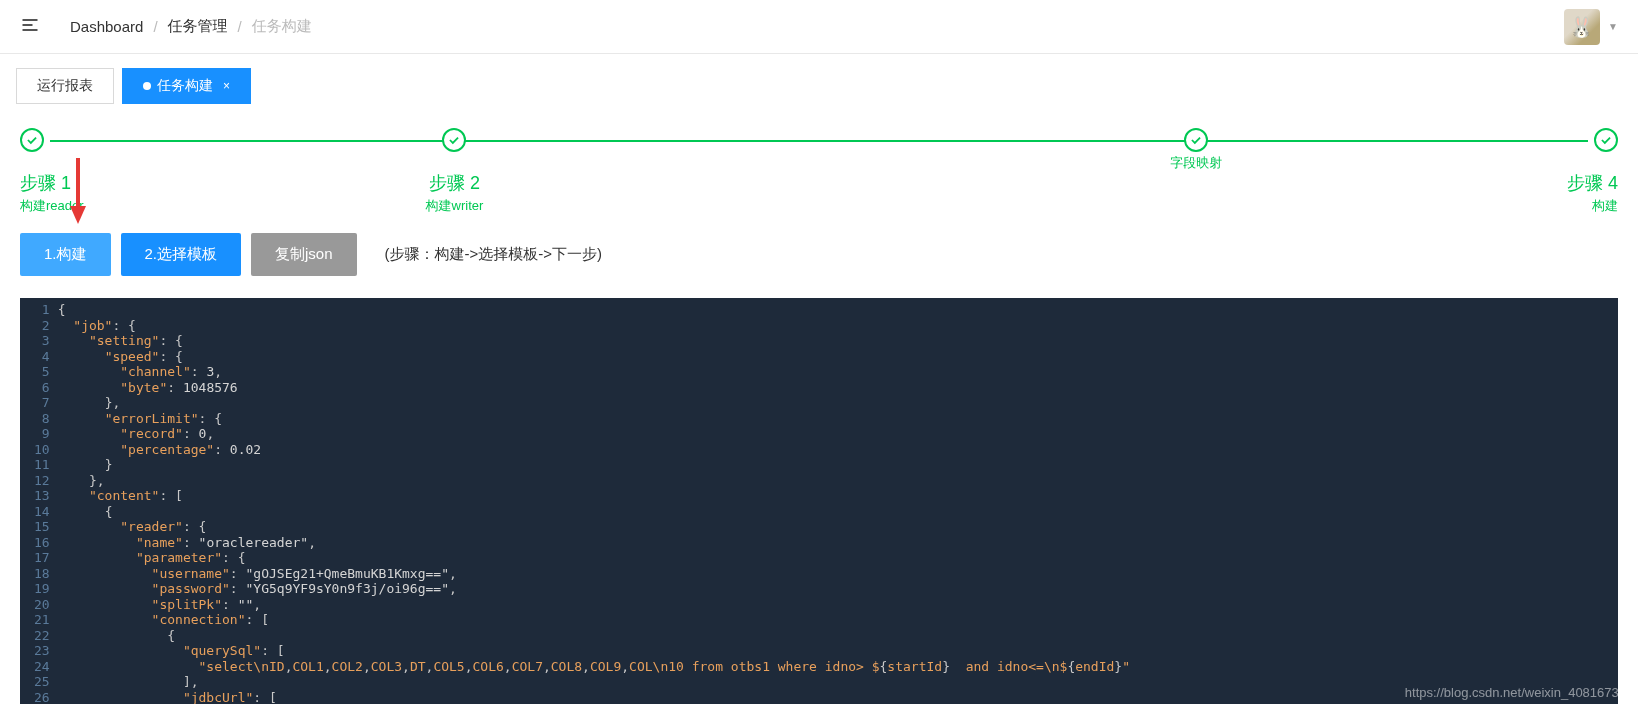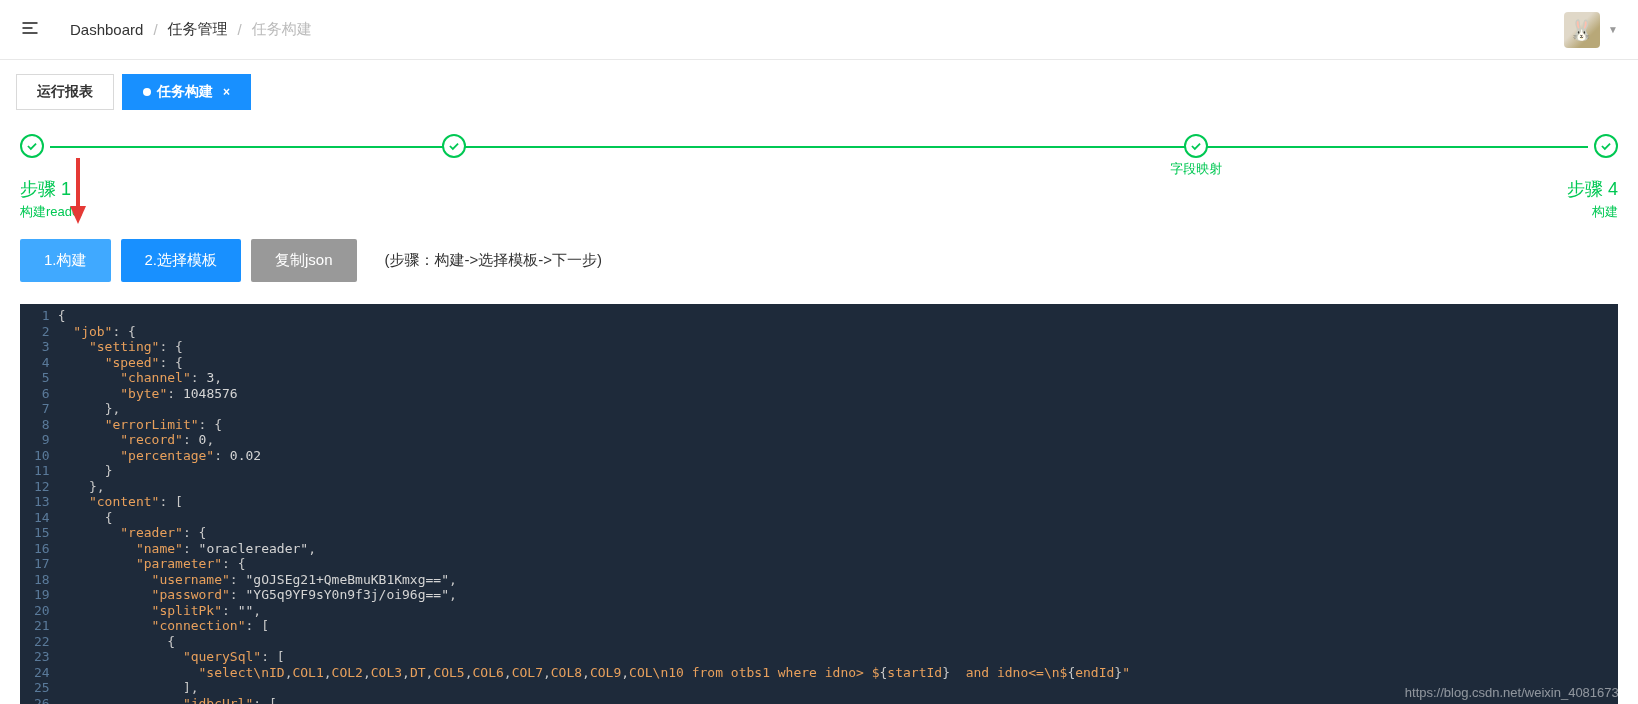--- a/index.html
+++ b/index.html
@@ -1,31 +1,31 @@
 <!DOCTYPE html>
 <html><head>
   <meta charset="utf-8">
   <style>
     * { margin: 0; padding: 0; box-sizing: border-box; }
     body { font-family: "Microsoft YaHei", Arial, sans-serif; font-size: 14px; color: #333; background: #fff; width: 1638px; }
     
-    .header { display: flex; align-items: center; padding: 12px 20px; border-bottom: 1px solid #e8e8e8; height: 60px; }
+    .header { display: flex; align-items: center; padding: 12px 20px; border-bottom: 1px solid #e8e8e8; height: 54px; }
     .menu-icon { cursor: pointer; margin-right: 30px; }
     .menu-icon svg { width: 20px; height: 20px; }
     .breadcrumb { display: flex; align-items: center; font-size: 15px; }
     .breadcrumb-item { color: #333; }
     .breadcrumb-item.muted { color: #bbb; }
     .breadcrumb-sep { color: #bbb; margin: 0 10px; }
     .header-right { margin-left: auto; display: flex; align-items: center; gap: 8px; }
     .avatar { width: 36px; height: 36px; border-radius: 4px; background: linear-gradient(135deg, #e0d8c8 40%, #b8a878 70%); display: flex; align-items: center; justify-content: center; }
     .avatar::after { content: "🐰"; font-size: 20px; filter: sepia(0.3); }
     .dropdown-caret { color: #999; font-size: 10px; }
     
     .tabs { display: flex; padding: 14px 16px 0; gap: 8px; }
-    .tab { padding: 8px 20px; border: 1px solid #d9d9d9; background: #fff; font-size: 14px; display: flex; align-items: center; gap: 6px; cursor: pointer; font-weight: bold; }
+    .tab { padding: 8px 20px; border: 1px solid #d9d9d9; background: #fff; font-size: 14px; display: flex; align-items: center; gap: 6px; cursor: pointer; }
     .tab.active { background: #1890ff; color: #fff; border-color: #1890ff; }
     .tab .dot { width: 8px; height: 8px; border-radius: 50%; background: #fff; display: inline-block; }
     .tab .close { font-size: 12px; margin-left: 4px; }
     
     .steps-container { padding: 24px 20px 10px; }
     .steps { display: flex; align-items: flex-start; position: relative; }
     .step { flex: 1; text-align: center; position: relative; }
     .step:first-child { text-align: left; flex: 0 0 auto; }
     .step:last-child { text-align: right; flex: 0 0 auto; }
     .step-circle { width: 24px; height: 24px; border-radius: 50%; border: 2px solid #00c853; background: #fff; display: inline-flex; align-items: center; justify-content: center; position: relative; z-index: 1; }
@@ -101,20 +101,22 @@
           </span>
         <div class="step-title">步骤 1</div>
         <div class="step-desc">构建reader</div>
       </div>
       <div class="step">
         <span class="step-circle">
             <svg viewBox="0 0 24 24" fill="none" stroke="#00c853" stroke-width="3">
               <polyline points="5 12 10 17 19 8"></polyline>
             </svg>
           </span>
+        <div class="step-title">步骤 2</div>
+        <div class="step-desc">构建writer</div>
       </div>
       <div class="step">
         <span class="step-circle">
             <svg viewBox="0 0 24 24" fill="none" stroke="#00c853" stroke-width="3">
               <polyline points="5 12 10 17 19 8"></polyline>
             </svg>
           </span>
         <div class="step-desc">字段映射</div>
       </div>
       <div class="step" style="text-align:right">

